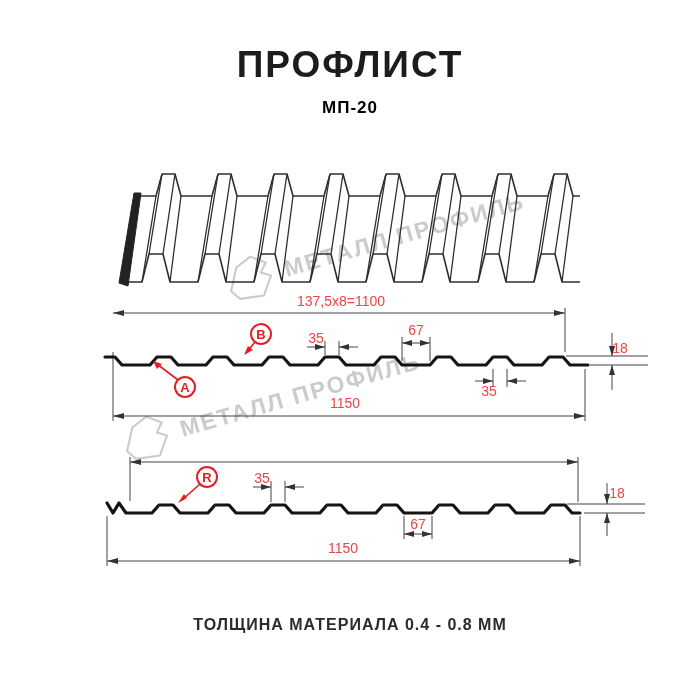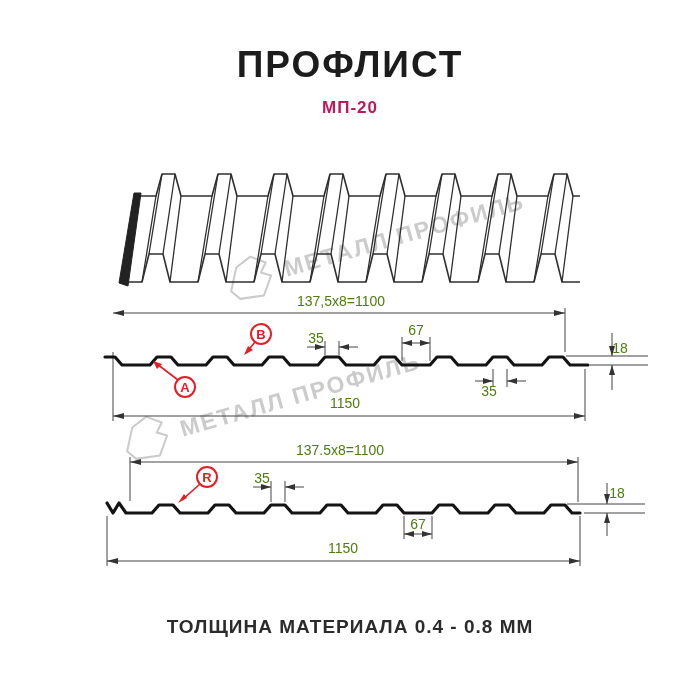--- a/index.html
+++ b/index.html
@@ -1,30 +1,30 @@
 <!DOCTYPE html>
 <html><head>
 <meta charset="utf-8">
 <style>
   html,body{margin:0;padding:0;background:#ffffff;}
   .page{position:relative;width:700px;height:700px;background:#ffffff;overflow:hidden;
         font-family:"Liberation Sans", sans-serif;}
   .title{position:absolute;left:0;top:44px;width:700px;text-align:center;
          font-size:37px;font-weight:800;letter-spacing:2px;color:#1c1c1c;margin:0;}
   .subtitle{position:absolute;left:0;top:98px;width:700px;text-align:center;
-         font-size:17px;font-weight:700;letter-spacing:1px;color:#be185d;}
+         font-size:17px;font-weight:700;letter-spacing:1px;color:#000000;}
   .footer{position:absolute;left:0;top:616px;width:700px;text-align:center;
-         font-size:19px;font-weight:700;letter-spacing:1px;color:#2b2b2b;}
+         font-size:16px;font-weight:700;letter-spacing:1px;color:#2b2b2b;}
   .watermark{position:absolute;display:flex;align-items:center;gap:7px;
          transform:rotate(-16deg);transform-origin:left center;pointer-events:none;}
   .wm1{left:222px;top:264px;}
   .wm2{left:118px;top:424px;}
   .watermark span{font-size:23px;font-weight:700;letter-spacing:2px;color:#cbcbcb;white-space:nowrap;}
   .drawing-svg{position:absolute;left:0;top:0;}
-  .dim-label{position:absolute;font-size:14px;color:#4d7c0f;text-align:center;white-space:nowrap;}
+  .dim-label{position:absolute;font-size:14px;color:#ef4444;text-align:center;white-space:nowrap;}
   .marker{position:absolute;width:22px;height:22px;border:2px solid #e31e24;border-radius:50%;
           box-sizing:border-box;color:#e31e24;font-size:13px;font-weight:700;
           display:flex;align-items:center;justify-content:center;background:transparent;}
   .wm-logo{flex:0 0 auto;}
 </style>
 </head>
 <body>
 
 <div class="page">
 
@@ -74,21 +74,20 @@
 
   <div class="dim-label" style="left:269px;top:293px;width:144px;">137,5x8=1100</div>
   <div class="dim-label" style="left:302px;top:330px;width:28px;">35</div>
   <div class="dim-label" style="left:402px;top:322px;width:28px;">67</div>
   <div class="dim-label" style="left:607px;top:340px;width:26px;">18</div>
   <div class="dim-label" style="left:475px;top:383px;width:28px;">35</div>
   <div class="dim-label" style="left:317px;top:395px;width:56px;">1150</div>
   <div class="marker" style="left:174px;top:376px;">A</div>
   <div class="marker" style="left:250px;top:323px;">B</div>
 
-  <div class="dim-label" style="left:268px;top:442px;width:144px;">137.5x8=1100</div>
   <div class="dim-label" style="left:248px;top:470px;width:28px;">35</div>
   <div class="dim-label" style="left:604px;top:485px;width:26px;">18</div>
   <div class="dim-label" style="left:404px;top:516px;width:28px;">67</div>
   <div class="dim-label" style="left:315px;top:540px;width:56px;">1150</div>
   <div class="marker" style="left:196px;top:466px;">R</div>
 
   <div class="footer">ТОЛЩИНА МАТЕРИАЛА 0.4 - 0.8 ММ</div>
 </div>
 
 </body></html>

